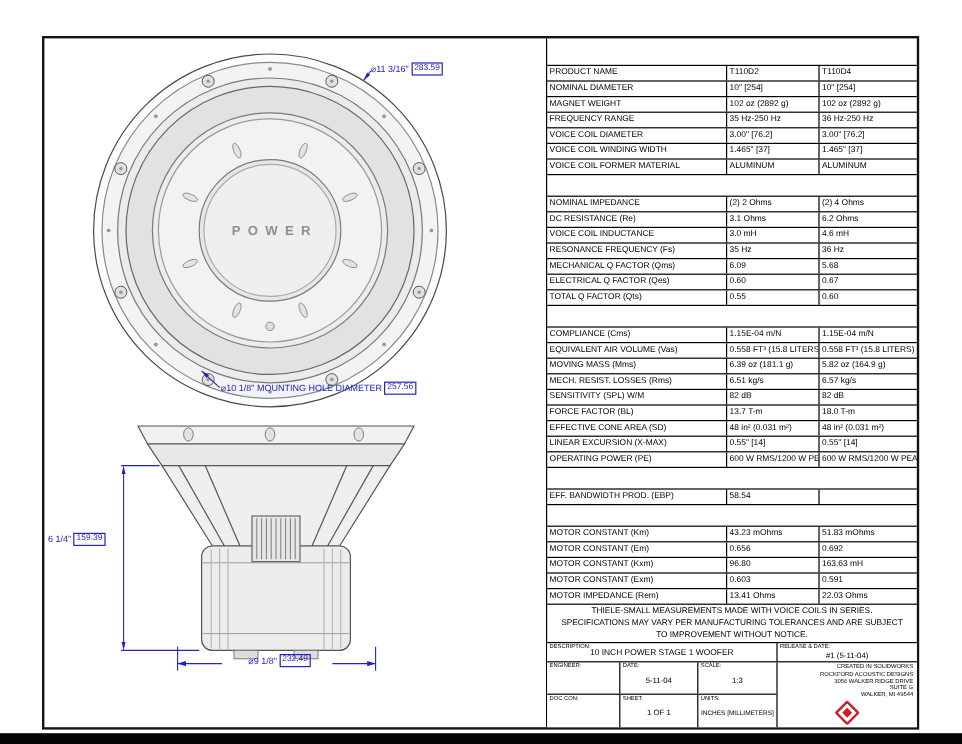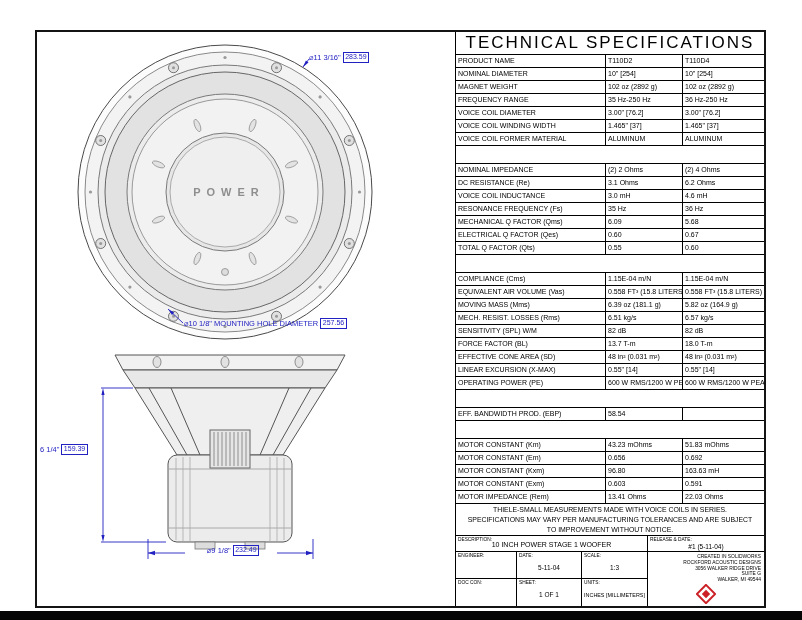--- a/index.html
+++ b/index.html
@@ -203,21 +203,20 @@
     <div class="dim dim-depth">
       <span class="dim-text">6 1/4"</span>
       <span class="dim-mm">159.39</span>
     </div>
     <div class="dim dim-bottomd">
       <span class="dim-text">⌀9 1/8"</span>
       <span class="dim-mm">232.49</span>
     </div>
 
     <div class="specs">
-      <div class="spec-title">TECHNICAL SPECIFICATIONS</div>
       <div class="spec-sections">
           <div class="spec-section">
             <div class="spec-row">
               <div class="spec-cell label">PRODUCT NAME</div>
               <div class="spec-cell val">T110D2</div>
               <div class="spec-cell val last">T110D4</div>
             </div>
             <div class="spec-row">
               <div class="spec-cell label">NOMINAL DIAMETER</div>
               <div class="spec-cell val">10" [254]</div>

